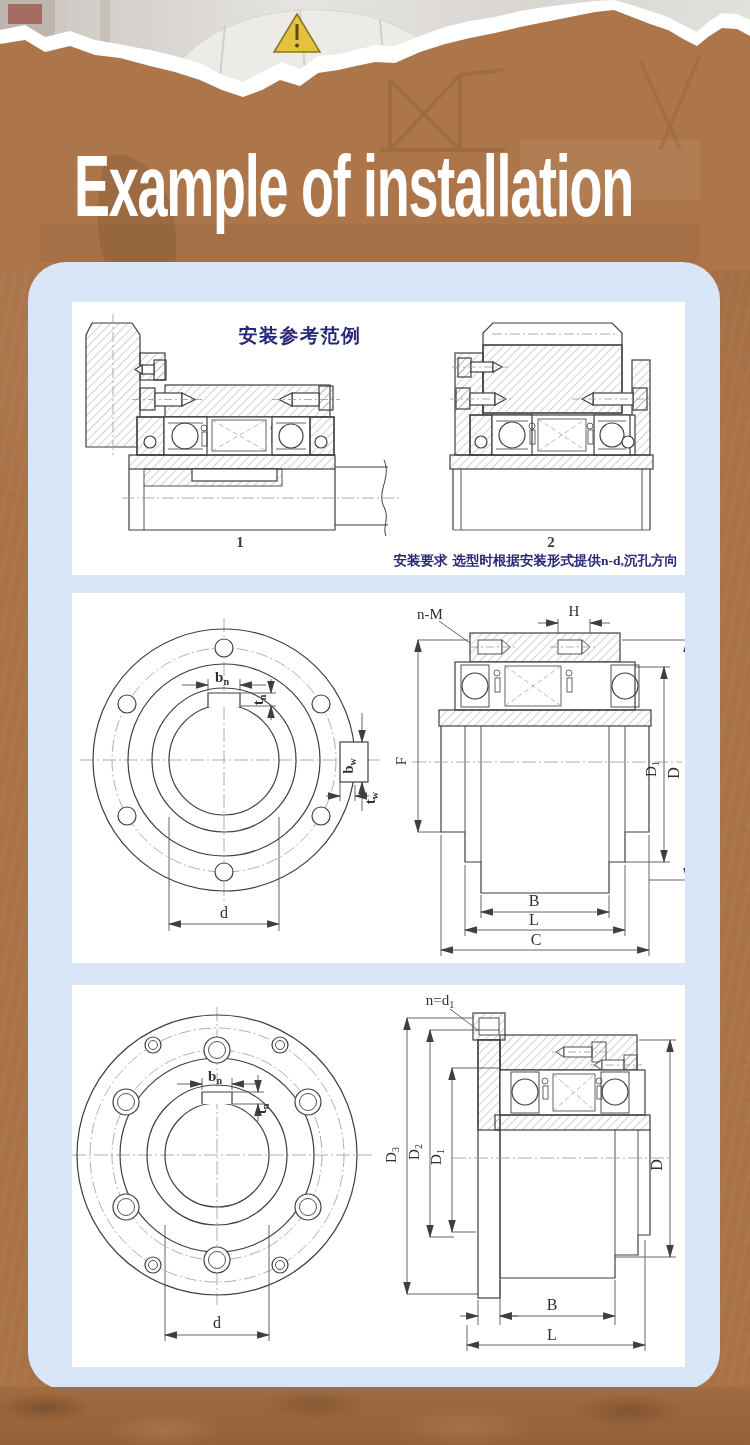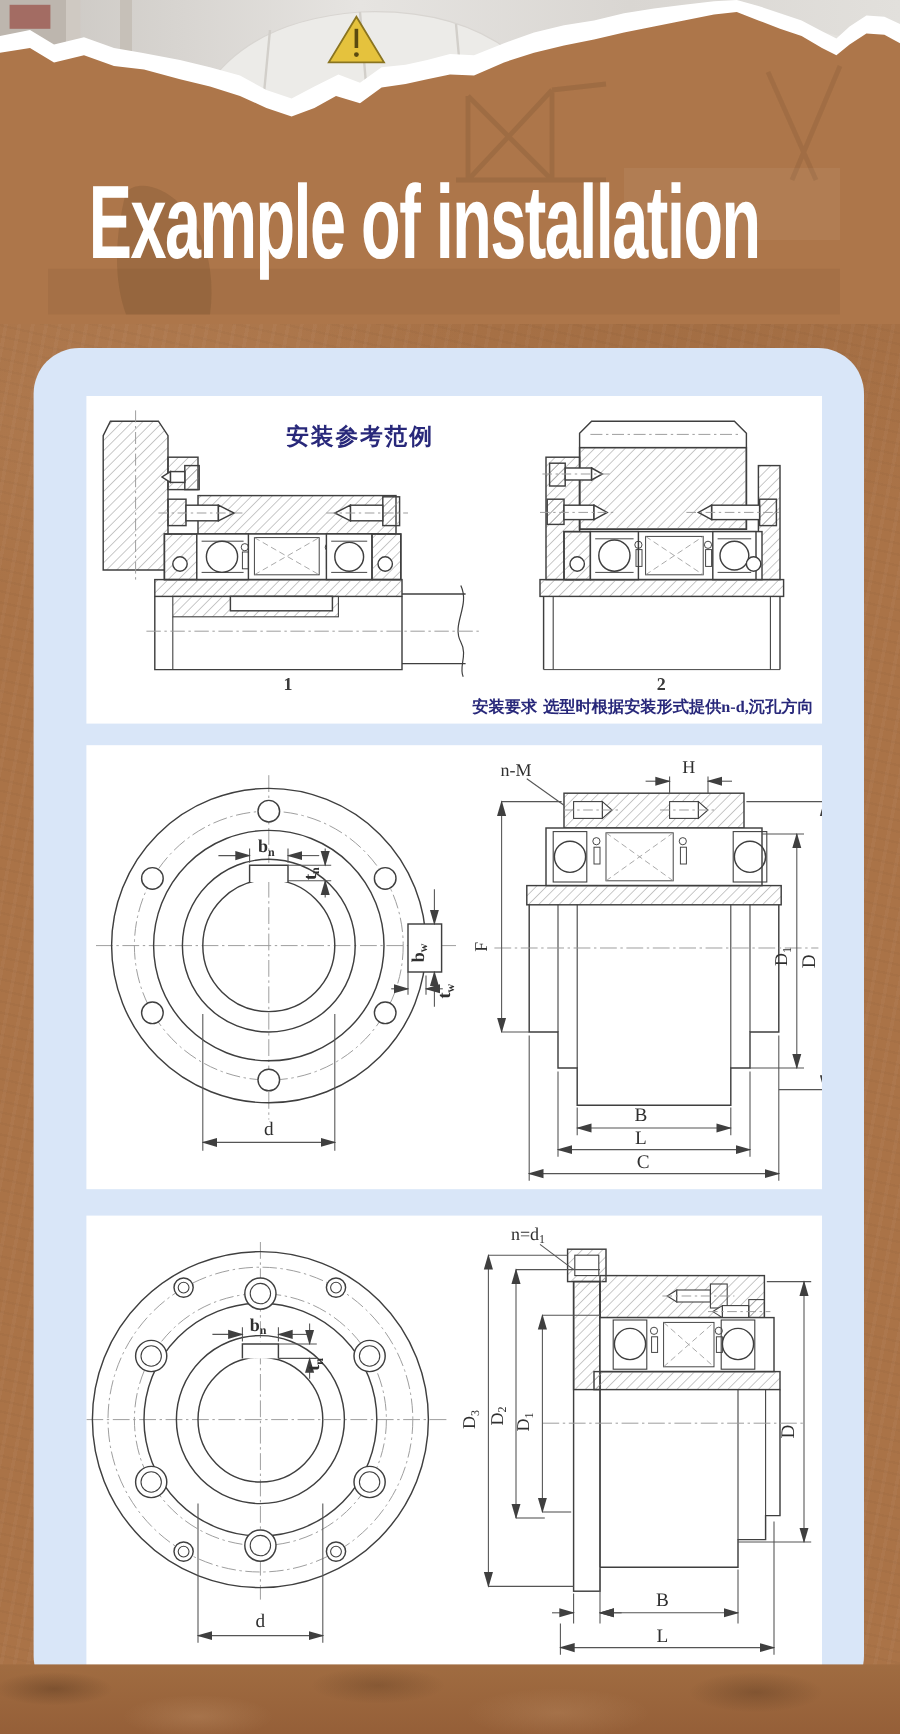--- a/index.html
+++ b/index.html
@@ -18,21 +18,21 @@
   .hero{position:absolute;left:0;top:0;width:750px;height:270px;}
   .hero svg{display:block;}
   .title{
     position:absolute;left:74px;top:142px;margin:0;white-space:nowrap;
     color:#ffffff;font-size:87px;line-height:1;font-weight:bold;letter-spacing:-2px;
     transform:scaleX(.62);transform-origin:left top;
     font-family:"Liberation Sans",sans-serif;
   }
   .panel{
     position:absolute;left:28px;top:262px;width:692px;height:1128px;
-    background:#d9e6f8;border-radius:38px;margin-top:28px;
+    background:#d9e6f8;border-radius:38px;
   }
   .card{position:absolute;left:44px;width:613px;background:#ffffff;}
   .card svg{display:block;}
   .card1{top:40px;height:273px;}
   .card2{top:331px;height:370px;}
   .card3{top:723px;height:382px;}
   .ground{
     position:absolute;left:0;bottom:0;width:750px;height:58px;
     background-image:
       radial-gradient(70px 20px at 6% 35%, rgba(54,32,16,.30), transparent 70%),

